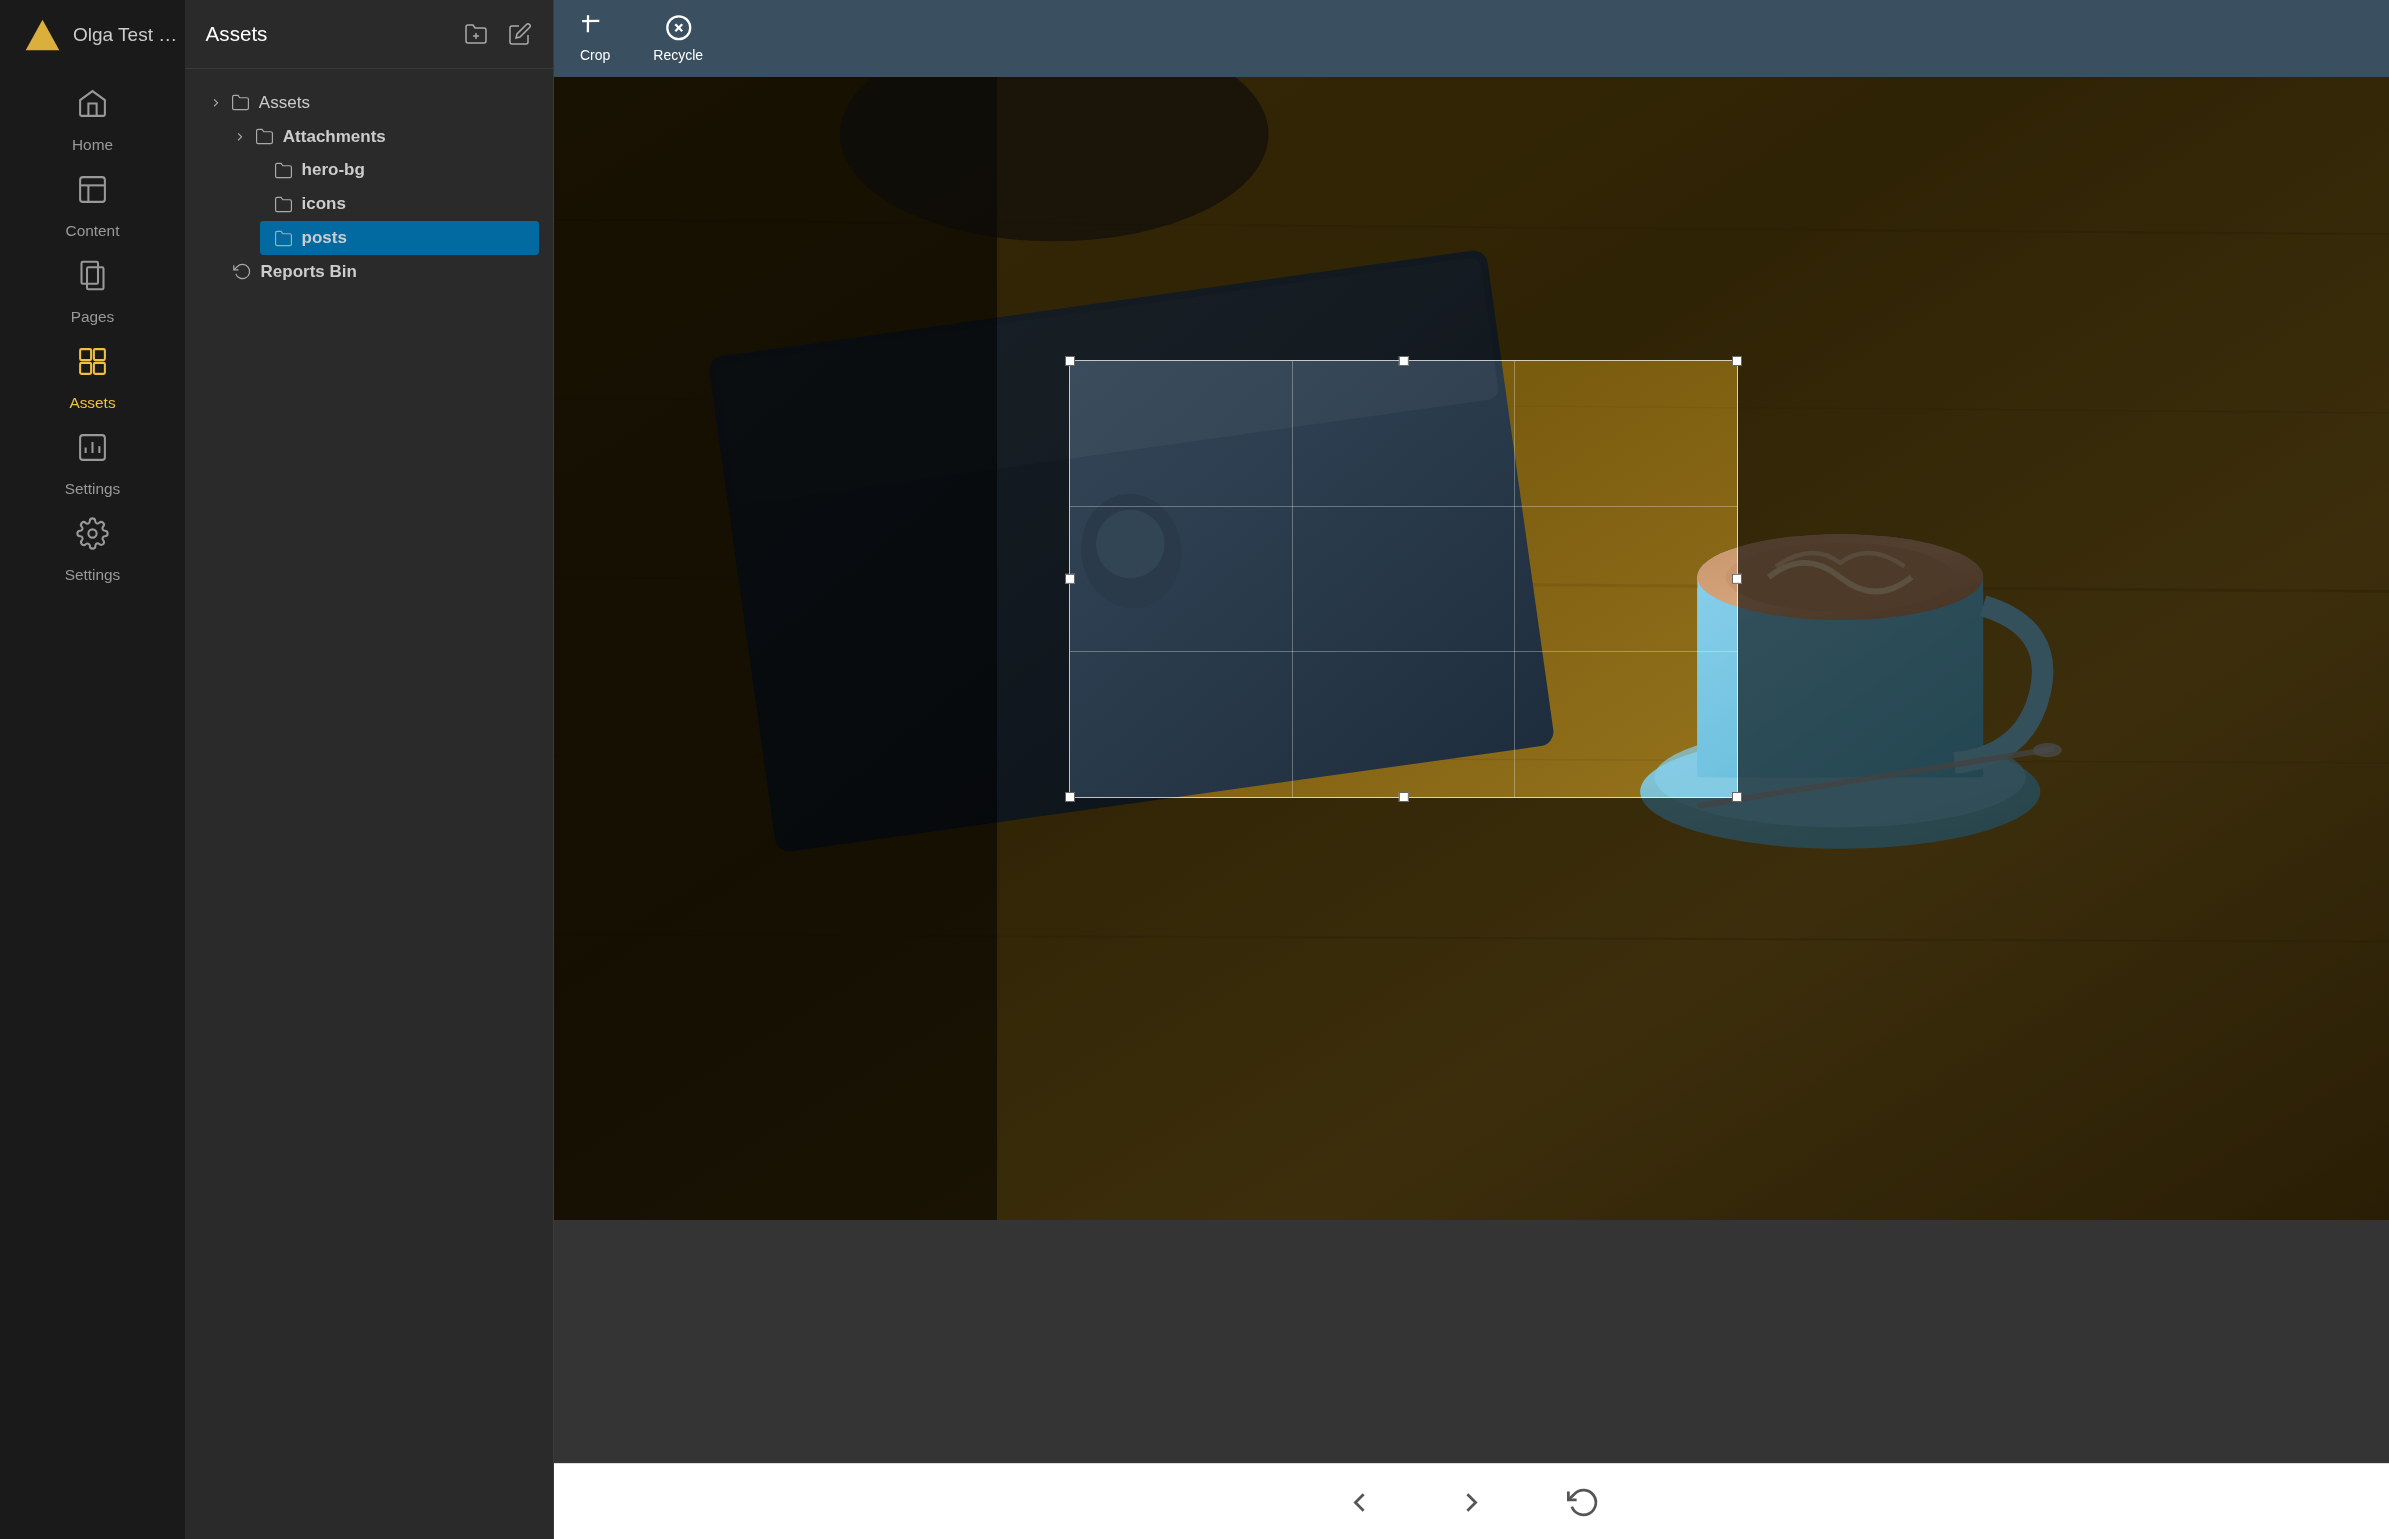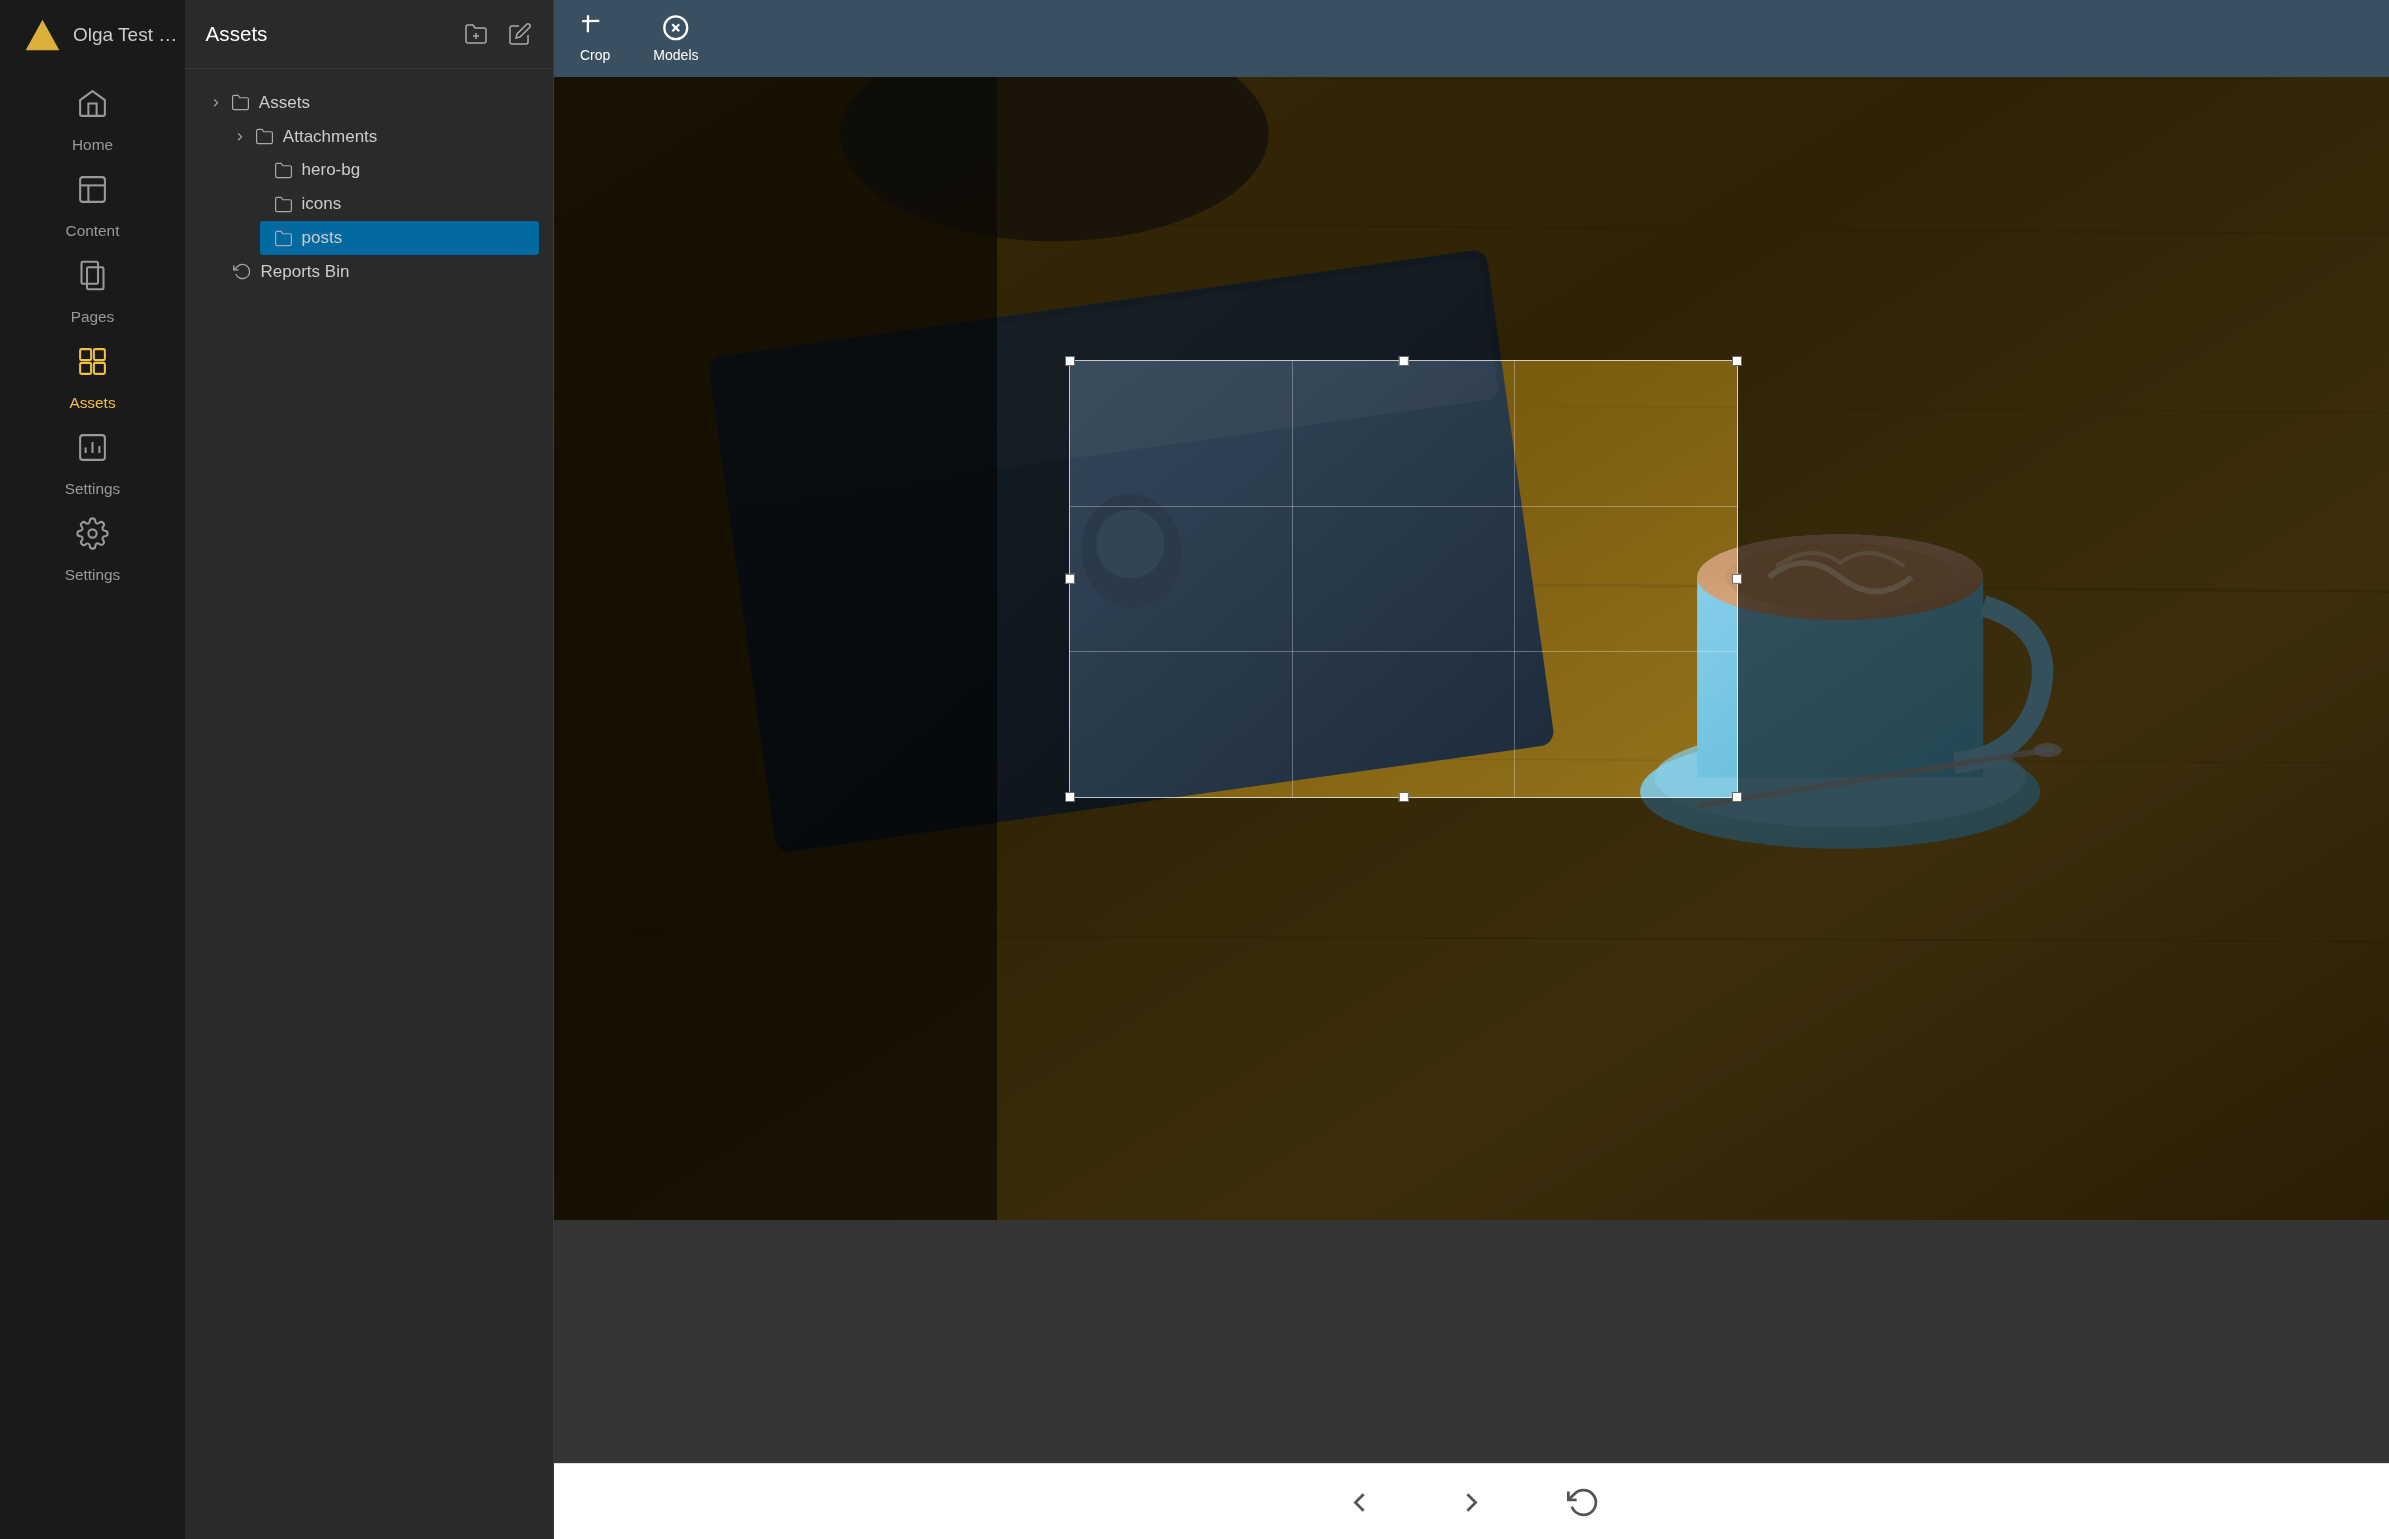--- a/index.html
+++ b/index.html
@@ -154,20 +154,21 @@
       color: inherit;
       font-size: 17px;
     }
 
     .tree-sub {
       padding-left: 20.6px;
     }
 
     .tree-sub .tree-item {
       padding-left: 13.7px;
+      font-weight: bold;
     }
 
     .tree-sub2 {
       padding-left: 41px;
     }
 
     
     .main-content {
       flex: 1;
       height: 100%;
@@ -446,21 +447,21 @@
       </svg>
       <span class="toolbar-btn-label">Crop</span>
     </div>
 
     <div class="toolbar-btn">
       <svg viewBox="0 0 24 24" fill="none" stroke="white" stroke-width="2">
         <circle cx="12" cy="12" r="10"></circle>
         <line x1="15" y1="9" x2="9" y2="15"></line>
         <line x1="9" y1="9" x2="15" y2="15"></line>
       </svg>
-      <span class="toolbar-btn-label">Models</span>
+      <span class="toolbar-btn-label">Recycle</span>
     </div>
   </div>
 
   <div class="image-workspace">
 
     <svg class="scene-container" viewBox="0 0 2568 1600" preserveAspectRatio="xMidYMid slice" xmlns="http://www.w3.org/2000/svg">
 
       <defs>
         <linearGradient id="woodGrad" x1="0%" y1="0%" x2="100%" y2="100%">
           <stop offset="0%" style="stop-color:#8B6914"></stop>

